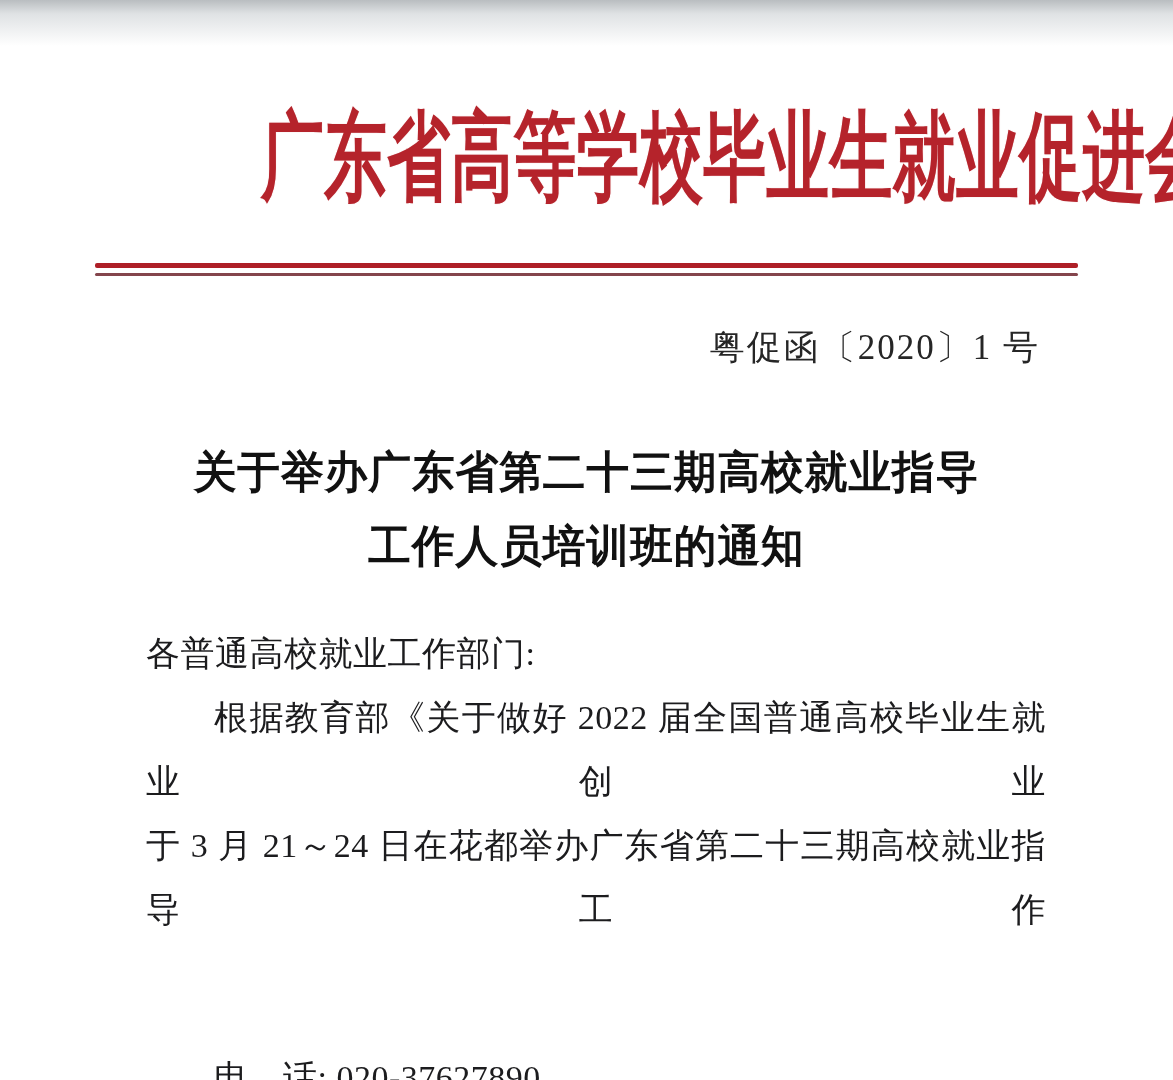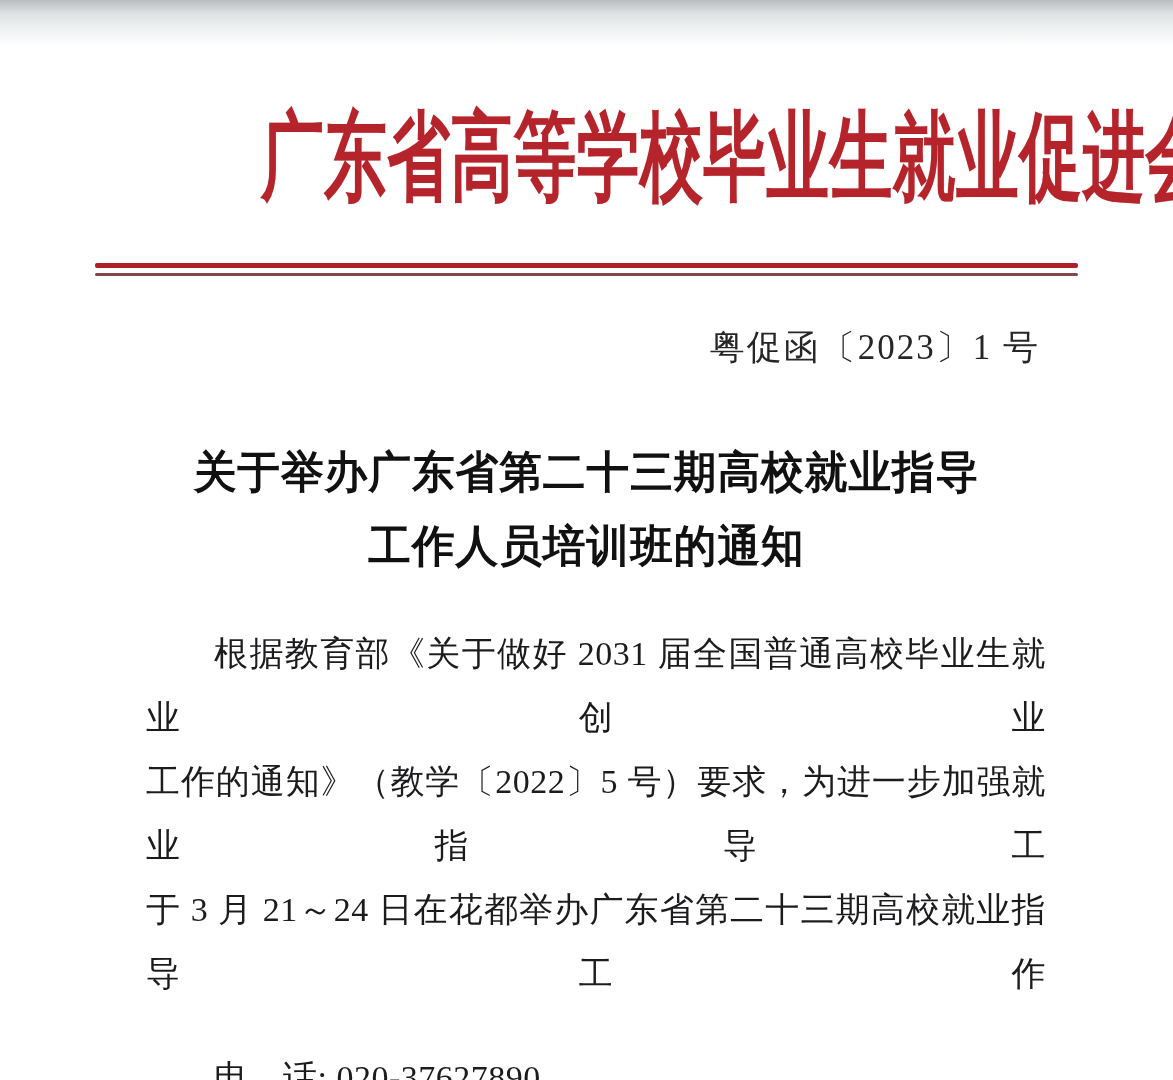--- a/index.html
+++ b/index.html
@@ -88,29 +88,29 @@
 
   <div class="org-header">
     <span class="stretch">广东省高等学校毕业生就业促进会</span>
   </div>
 
   <div class="header-rule">
     <div class="thick"></div>
     <div class="thin"></div>
   </div>
 
-  <div class="doc-number">粤促函〔2023〕1 号</div>
+  <div class="doc-number">粤促函〔2020〕1 号</div>
 
   <div class="notice-title">
     <div class="t-line">关于举办广东省第二十三期高校就业指导</div>
     <div class="t-line">工作人员培训班的通知</div>
   </div>
 
   <div class="body-block">
-    <div class="body-line indent fill">根据教育部《关于做好 2031 届全国普通高校毕业生就业创业</div>
-    <div class="body-line fill">工作的通知》（教学〔2022〕5 号）要求，为进一步加强就业指导工</div>
+    <div class="body-line">各普通高校就业工作部门:</div>
+    <div class="body-line indent fill">根据教育部《关于做好 2022 届全国普通高校毕业生就业创业</div>
     <div class="body-line fill">于 3 月 21～24 日在花都举办广东省第二十三期高校就业指导工作</div>
 
   </div>
 
   <div class="phone-partial">电　话: 020-37627890</div>
 
 </div>
 
 </body></html>

